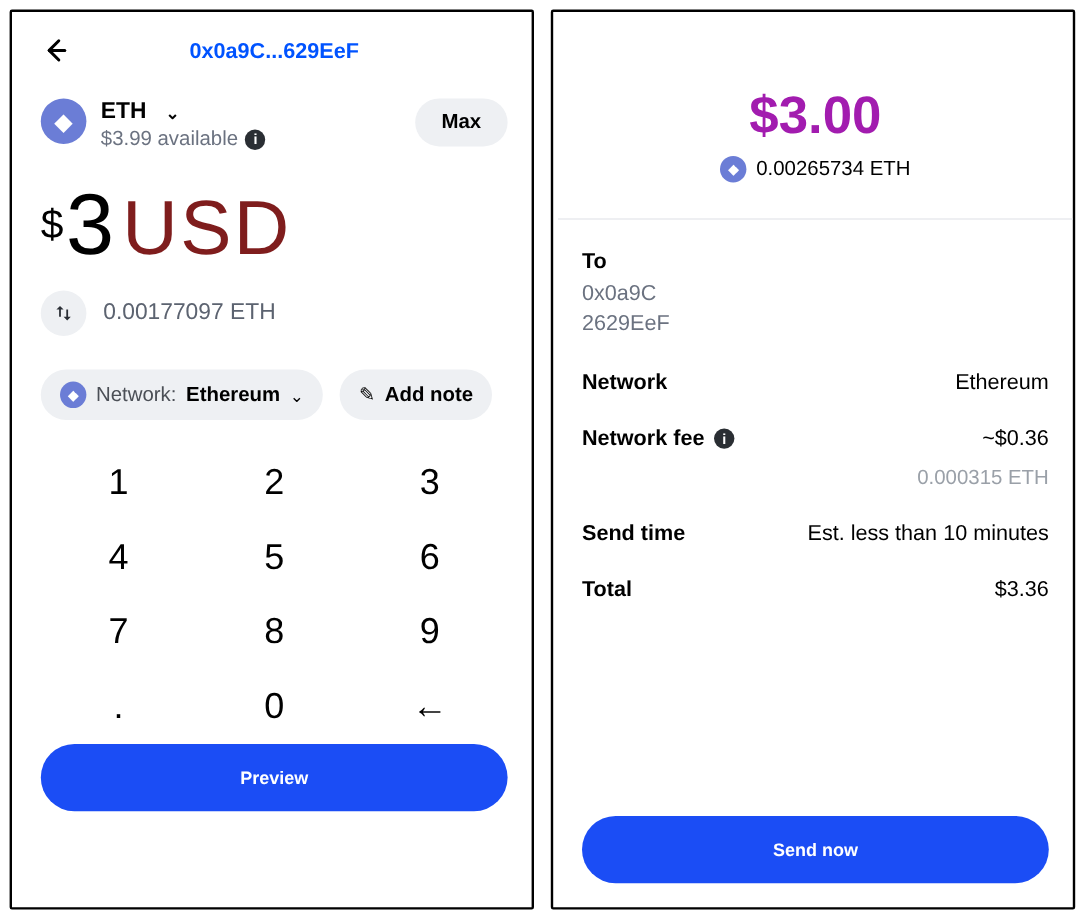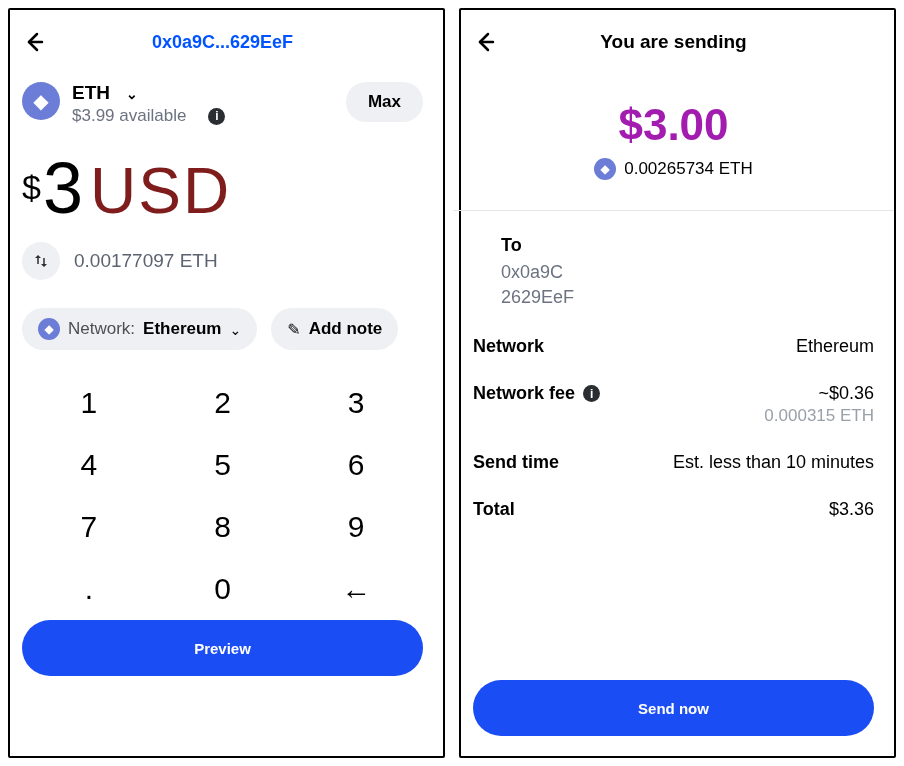--- a/index.html
+++ b/index.html
@@ -11,21 +11,21 @@
     display: flex;
     gap: 14px;
     padding: 8px;
   }
   .screen {
     flex: 1;
     border: 2px solid #000;
     border-radius: 2px;
     display: flex;
     flex-direction: column;
-    padding: 18px 20px 20px 12px;
+    padding: 18px 20px 20px 24px;
     background: #fff;
     position: relative;
   }
   .topbar {
     display: flex;
     align-items: center;
     height: 28px;
   }
   .back-arrow { width:24px; height:24px; cursor:pointer; }
   .addr-center {
@@ -41,21 +41,21 @@
   .eth-badge {
     width:38px; height:38px; border-radius:50%;
     background:#6b7dd6; display:flex; align-items:center; justify-content:center;
     flex-shrink:0;
   }
   .eth-badge.sm { width:22px; height:22px; }
   .eth-badge .glyph { color:#fff; font-size:20px; }
   .eth-badge.sm .glyph { font-size:12px; }
   .asset-text { margin-left:12px; }
   .asset-line1 { display:flex; align-items:center; gap:16px; font-weight:700; font-size:19px; }
-  .asset-line2 { color:#6b7280; font-size:17px; margin-top:2px; display:flex; align-items:center; gap:22px;justify-content:flex-end;}
+  .asset-line2 { color:#6b7280; font-size:17px; margin-top:2px; display:flex; align-items:center; gap:6px;justify-content:flex-end;}
   .info-icon {
     width:17px; height:17px; border-radius:50%;
     background:#2a2e33; color:#fff; font-size:12px; font-weight:700;
     display:inline-flex; align-items:center; justify-content:center;
   }
   .max-btn {
     margin-left:auto; background:#eef0f3; border-radius:24px;
     padding:10px 22px; font-weight:700; font-size:17px; cursor:pointer;
   }
   .amount-row { margin-top:26px; display:flex; align-items:baseline; }
@@ -80,27 +80,27 @@
   .primary-btn {
     background:#1b4df5; color:#fff; border-radius:40px;
     height:56px; display:flex; align-items:center; justify-content:center;
     font-size:15px; font-weight:700; cursor:pointer;
   }
   
   .summary-amount { text-align:center; margin-top:44px; }
   .big-amount { color:#a21caf; font-size:44px; font-weight:800; }
   .sub-amount { display:flex; align-items:center; justify-content:center; gap:8px; margin-top:8px; font-size:17px;}
   .hr { height:1px; background:#e3e5e9; margin:30px -20px 0 -20px; }
-  .detail-block { margin-top:24px;margin-left:28px; }
+  .detail-block { margin-top:24px; }
   .to-label { font-weight:700; font-size:18px; }
   .to-addr  { color:#6b7280; font-size:18px; margin-top:4px; line-height:1.4;}
   .row { display:flex; justify-content:space-between; align-items:flex-start; margin-top:26px; font-size:18px;}
   .row .l { font-weight:700; display:flex; align-items:center; gap:8px;}
   .row .r { text-align:right; }
-  .fee-sub { color:#9aa0a8; font-size:17px; margin-top:2px; }
+  .fee-sub { color:#9aa0a8; font-size:17px; margin-top:12px; }
   .flex-spacer { flex:1; }
   svg.icon { display:block; }
   .chev { font-size:14px; position:relative; top:1px;}
   .pencil { font-size:16px; }
 </style>
 </head>
 <body>
 
 <div class="screen">
 
@@ -179,30 +179,20 @@
     <div class="key">←</div>
   </div>
 
   <div class="primary-btn">
     <span>Preview</span>
   </div>
 </div>
 
 <div class="screen">
 
-  <div class="topbar">
-    <span class="back-arrow">
-      <svg class="icon" viewBox="0 0 24 24" width="24" height="24">
-          <path d="M15 4l-8 8 8 8" stroke="#000" stroke-width="2.5" fill="none" stroke-linecap="round" stroke-linejoin="round"></path>
-          <path d="M7 12h13" stroke="#000" stroke-width="2.5" stroke-linecap="round"></path>
-        </svg>
-    </span>
-    <span class="title-center">You are sending</span>
-    <span style="width:24px"></span>
-  </div>
 
   <div class="summary-amount">
     <div class="big-amount">$3.00</div>
     <div class="sub-amount">
       <span class="eth-badge sm">
           <span class="glyph">◆</span>
         </span>
       <span>0.00265734 ETH</span>
     </div>
   </div>

